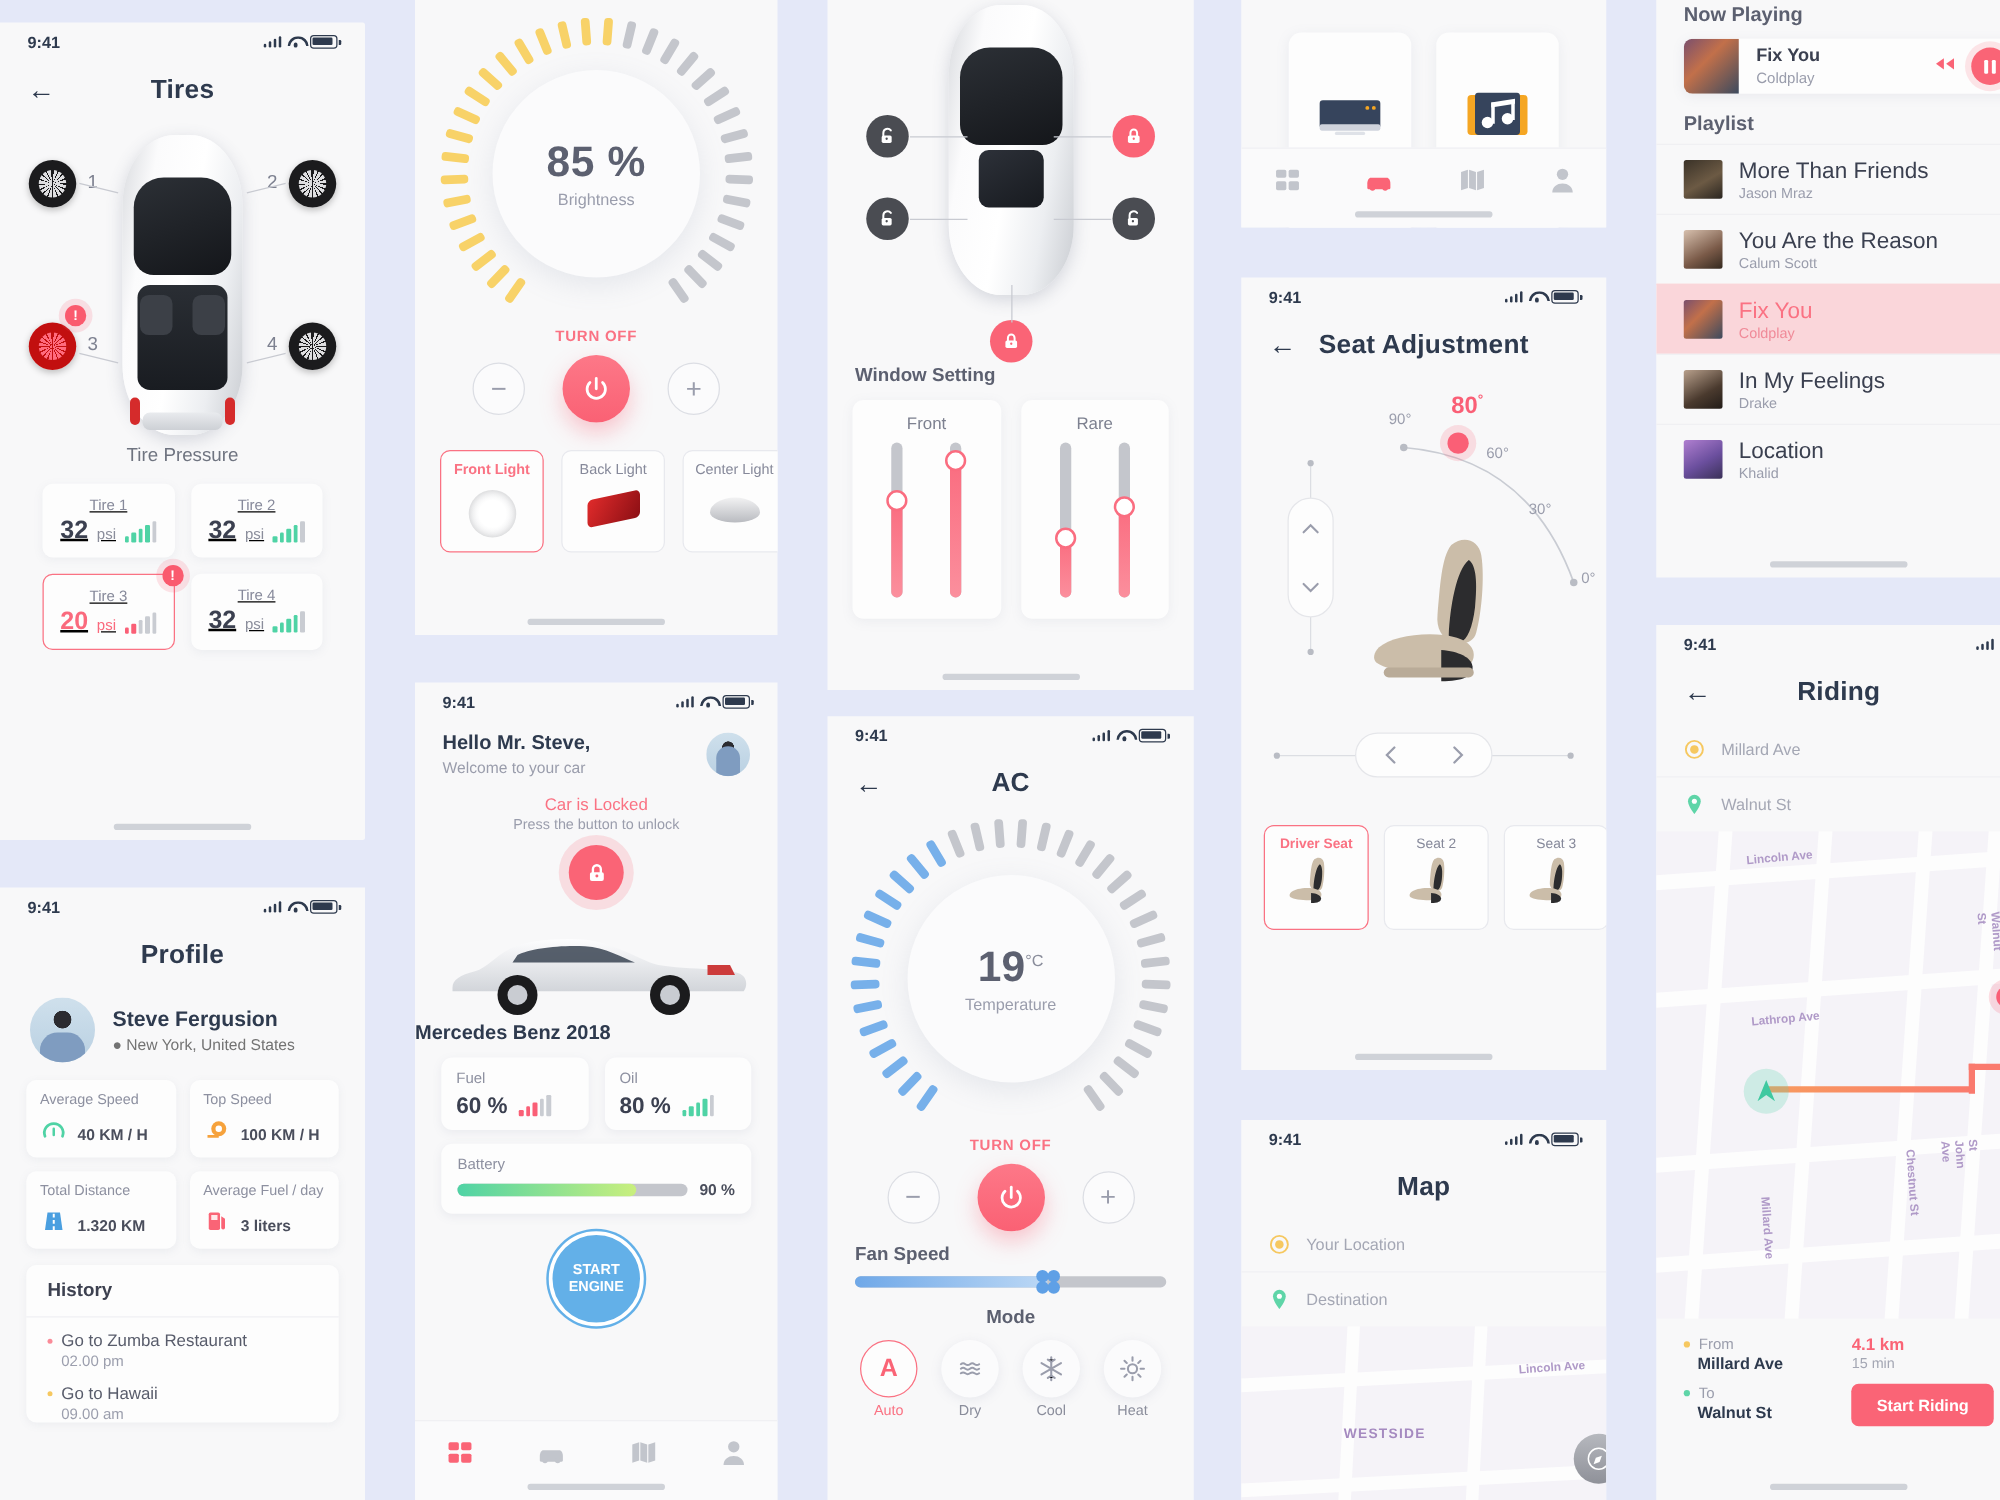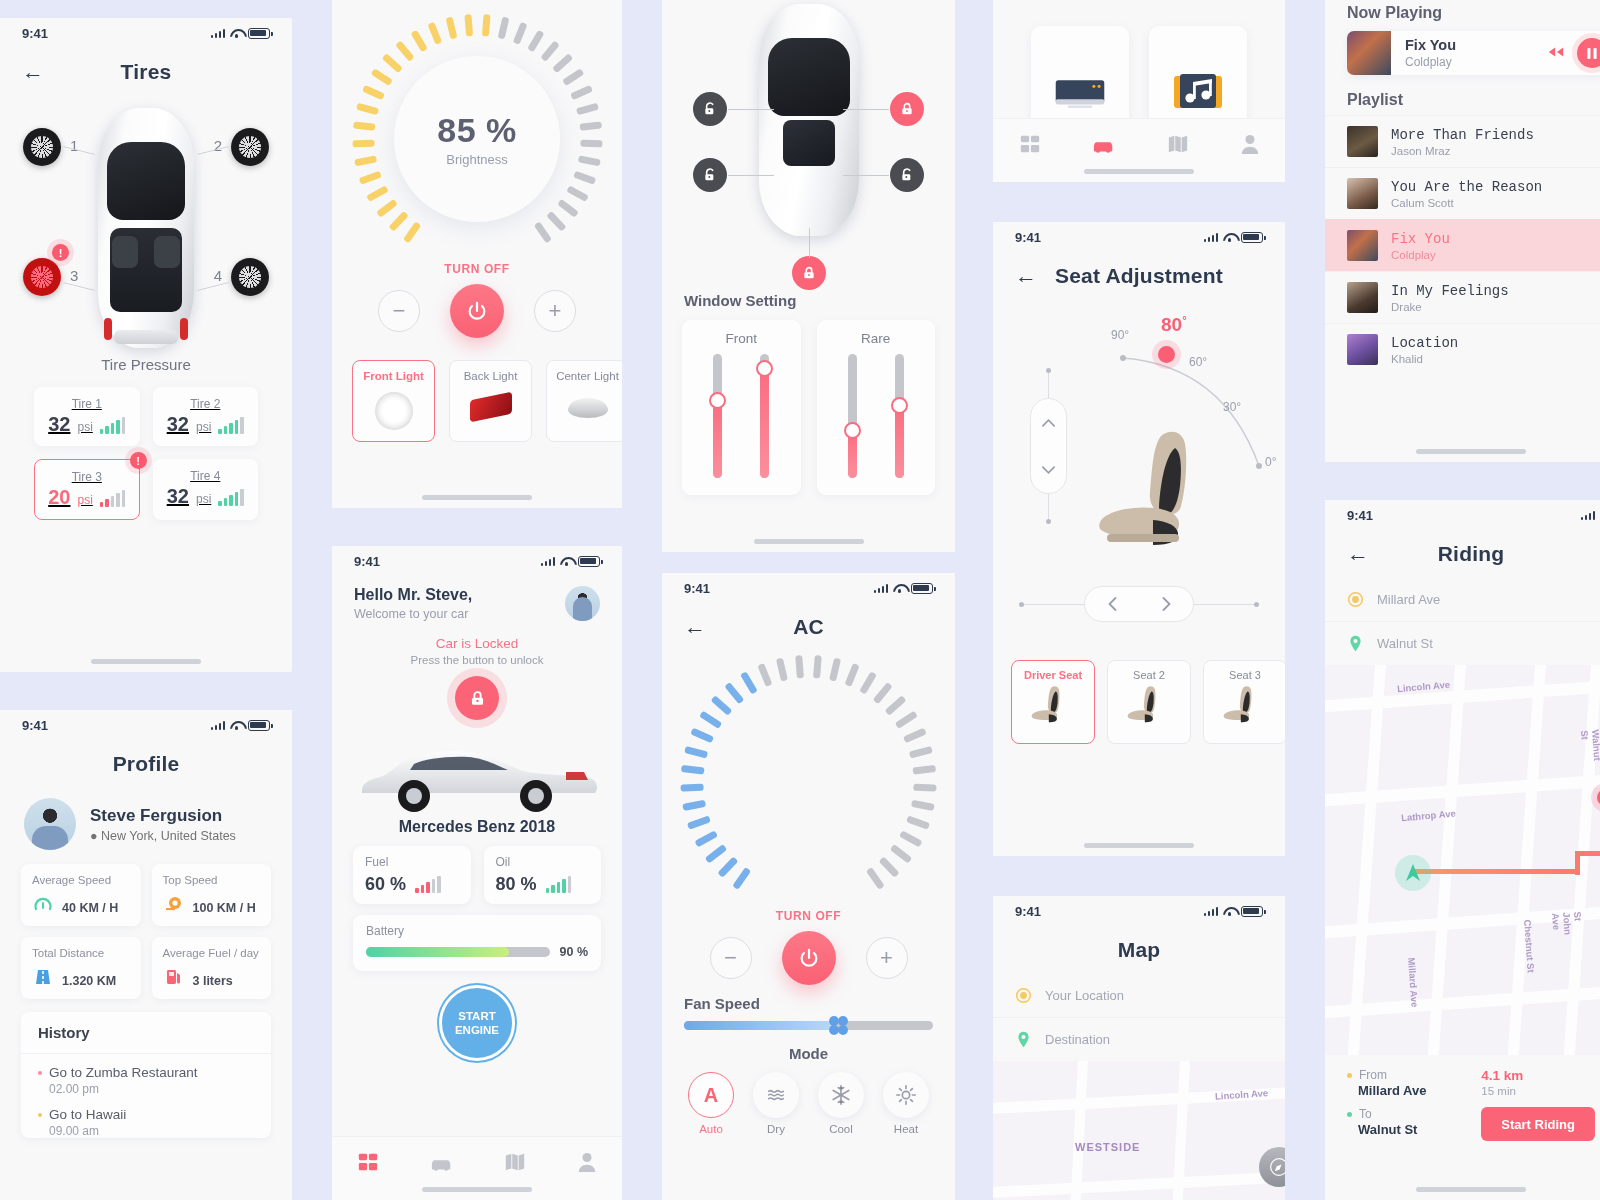--- a/index.html
+++ b/index.html
@@ -224,21 +224,21 @@
     box-shadow:0 2px 9px rgba(120,130,160,.10);overflow:hidden;}
   .albart{width:44px;height:44px;flex:0 0 44px;}
   .nowmeta{padding:0 14px;flex:1;}
   .nowtitle{font-size:14.5px;font-weight:600;color:#3b4050;}
   .nowart{font-size:12px;color:#9a9dac;margin-top:2px;}
   .playbtn{width:30px;height:30px;border-radius:50%;background:#fa6476;margin:0 10px 0 6px;
     display:flex;align-items:center;justify-content:center;box-shadow:0 0 0 5px rgba(250,100,118,.16);cursor:pointer;}
   .plrow{display:flex;align-items:center;gap:13px;padding:10px 22px;border-top:1px solid #f0f0f3;cursor:pointer;}
   .plrow.active{background:#fad6da;border-top-color:#fad6da;}
   .plart{width:31px;height:31px;flex:0 0 31px;border-radius:2px;}
-  .plt{font-size:14px;color:#3b4050;font-family:Liberation Mono, monospace;} .plrow.active .plt{color:#fa7283;}
+  .plt{font-size:18px;color:#3b4050;} .plrow.active .plt{color:#fa7283;}
   .pla{font-size:11.5px;color:#9a9dac;margin-top:2px;} .plrow.active .pla{color:#f08b99;}
 
   
   #p-riding{left:1325px;top:500px;width:292px;height:700px;}
   .ridemap{position:relative;height:390px;background:#f5f3f8;overflow:hidden;}
   .routeline{position:absolute;background:#fa7a6e;}
   .navarrow{position:absolute;width:36px;height:36px;border-radius:50%;background:rgba(90,210,170,.25);
     display:flex;align-items:center;justify-content:center;}
   .destpin{position:absolute;width:17px;height:17px;border-radius:50%;background:#fa5f76;
     box-shadow:0 0 0 6px rgba(250,95,118,.2);}
@@ -657,20 +657,24 @@
       <div class="tick" style="transform: rotate(-65.9091deg); background: rgb(119, 176, 234);"></div>
       <div class="tick" style="transform: rotate(-74.697deg); background: rgb(119, 176, 234);"></div>
       <div class="tick" style="transform: rotate(-83.4848deg); background: rgb(119, 176, 234);"></div>
       <div class="tick" style="transform: rotate(-92.2727deg); background: rgb(119, 176, 234);"></div>
       <div class="tick" style="transform: rotate(-101.061deg); background: rgb(119, 176, 234);"></div>
       <div class="tick" style="transform: rotate(-109.848deg); background: rgb(119, 176, 234);"></div>
       <div class="tick" style="transform: rotate(-118.636deg); background: rgb(119, 176, 234);"></div>
       <div class="tick" style="transform: rotate(-127.424deg); background: rgb(119, 176, 234);"></div>
       <div class="tick" style="transform: rotate(-136.212deg); background: rgb(119, 176, 234);"></div>
       <div class="tick" style="transform: rotate(-145deg); background: rgb(119, 176, 234);"></div>
+    <div class="dialhole">
+      <div class="acval"><span>19</span><sup>°C</sup></div>
+      <div class="diallbl">Temperature</div>
+    </div>
   </div>
   <div class="turnoff">TURN OFF</div>
   <div class="ctlrow">
     <div class="circbtn">−</div>
     <div class="powerbtn">
       <svg width="22" height="22" viewBox="0 0 24 24">
           <path d="M12 3v9" stroke="#fff" stroke-width="2.4" stroke-linecap="round"></path>
           <path d="M6.5 6.5a8 8 0 1011 0" fill="none" stroke="#fff" stroke-width="2.4" stroke-linecap="round"></path>
         </svg>
     </div>
@@ -1122,21 +1126,21 @@
           </linearGradient>
         </defs>
       <path d="M62 30c10-5 32-8 54-7 16 1 30 9 40 13H58z" fill="#3a4452" opacity=".85"></path>
       <path d="M214 38h18l4 8h-22z" fill="#cc3b3b"></path>
       <circle cx="62" cy="62" r="16" fill="#1b1b1d"></circle>
         <circle cx="62" cy="62" r="8" fill="#c9ccd2"></circle>
       <circle cx="184" cy="62" r="16" fill="#1b1b1d"></circle>
         <circle cx="184" cy="62" r="8" fill="#c9ccd2"></circle>
     </svg>
   </div>
-  <div style="text-align:center;font-size:16px;font-weight:bold;color:#2e3a4e;margin-top:4px">Mercedes Benz 2018</div>
+  <div style="font-size:16px;font-weight:bold;color:#2e3a4e;margin-top:4px">Mercedes Benz 2018</div>
   <div style="display:grid;grid-template-columns:1fr 1fr;gap:13px;padding:10px 21px 0">
     <div class="card" style="padding:9px 12px 11px">
       <div style="font-size:12px;color:#8d90a0">Fuel</div>
       <div style="display:flex;align-items:flex-end;gap:9px;margin-top:6px">
         <span style="font-size:18px;font-weight:bold;color:#3b4050;line-height:1">60 %</span>
         <span class="sig">
             <i class="onp"></i>
             <i class="onp"></i>
             <i class="onp"></i>
             <i></i>

